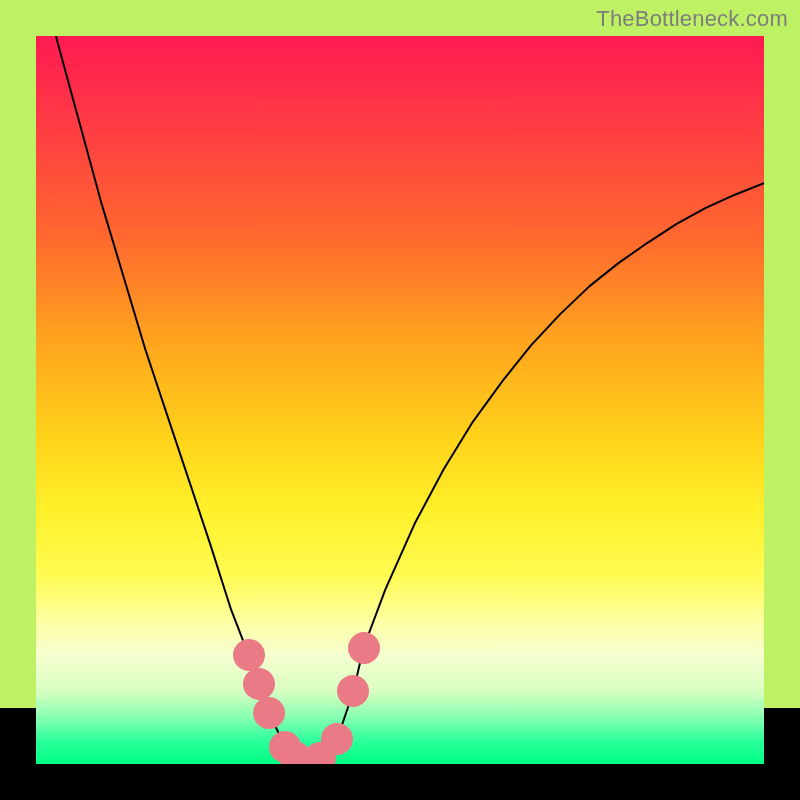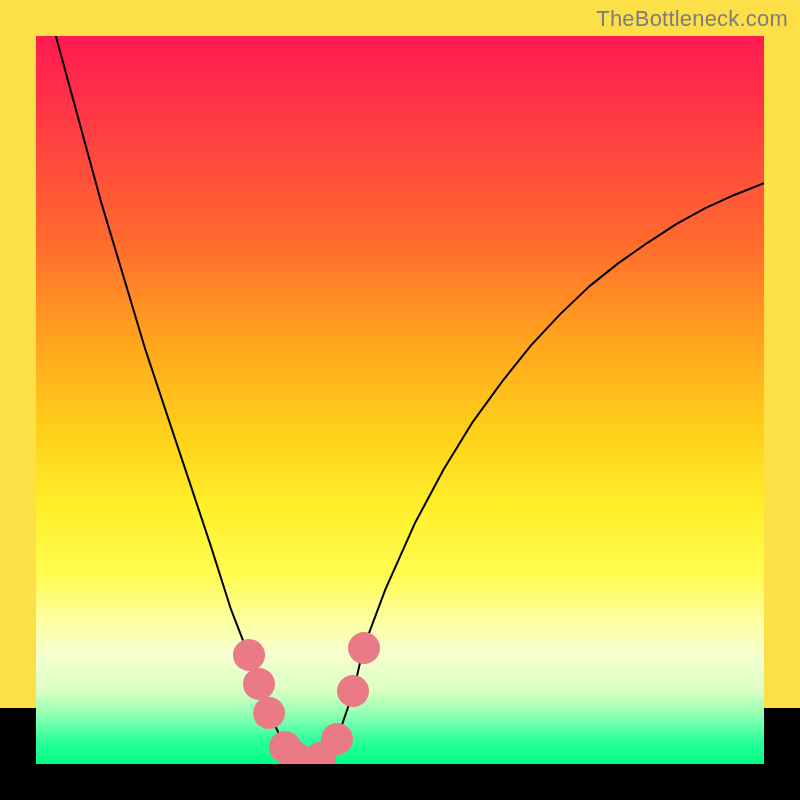--- a/index.html
+++ b/index.html
@@ -10,21 +10,21 @@
     background: #000;
     overflow: hidden;
     font-family: Arial, Helvetica, sans-serif;
   }
   .frame {
     position: absolute;
     left: 0;
     top: 0;
     width: 800px;
     height: 708px;
-    background: #fde047;
+    background: #bef264;
   }
   .plot {
     position: absolute;
     left: 36px;
     top: 36px;
     width: 728px;
     height: 728px;
     overflow: hidden;
   }
   

